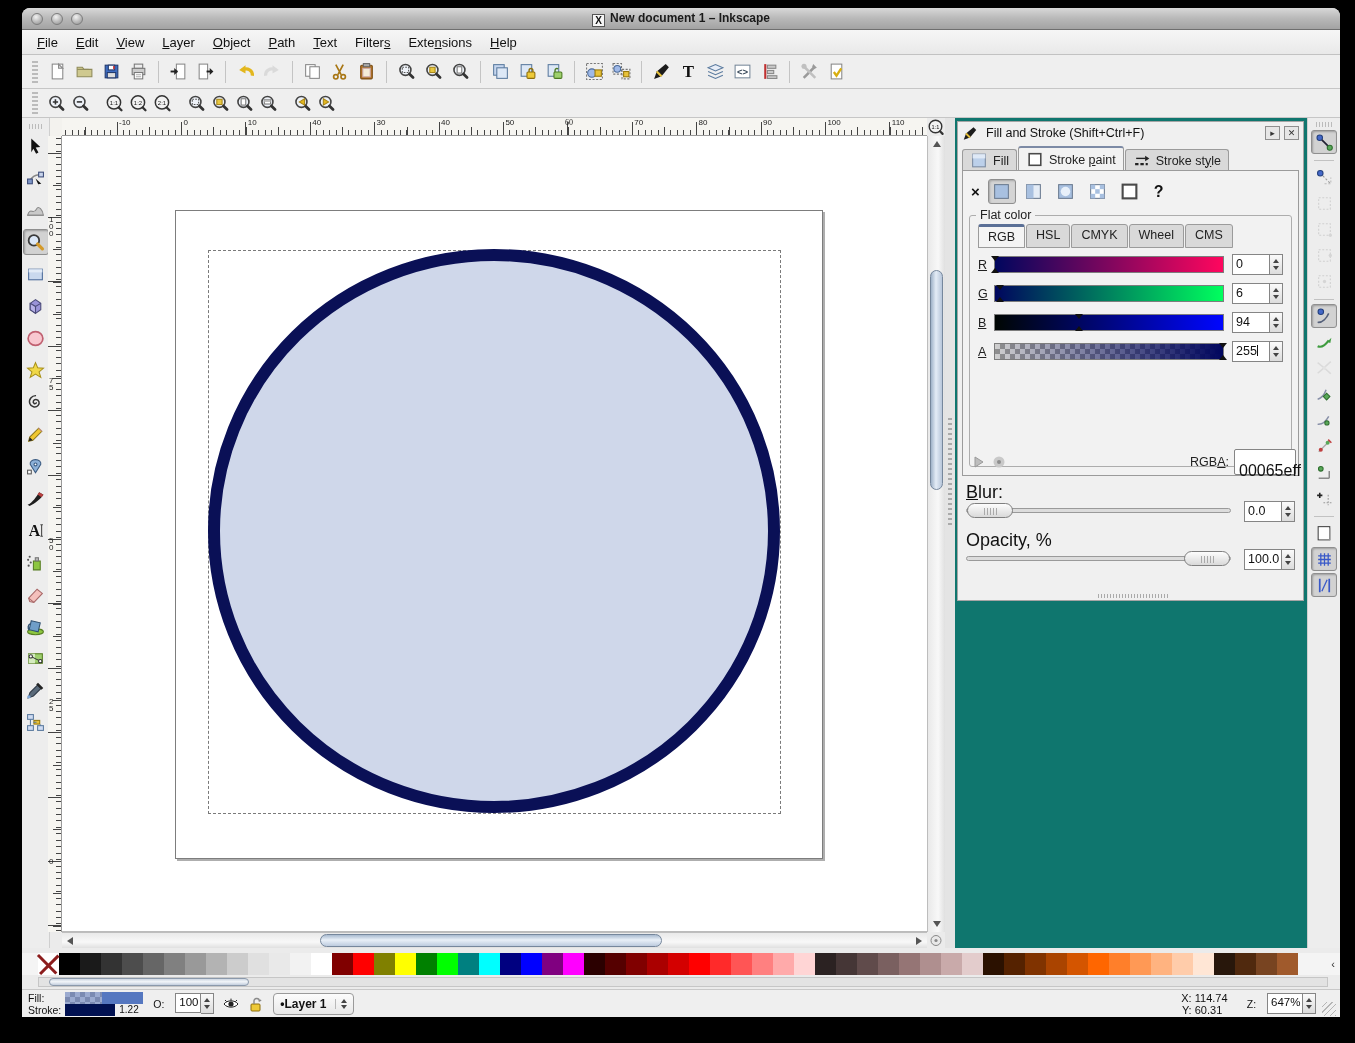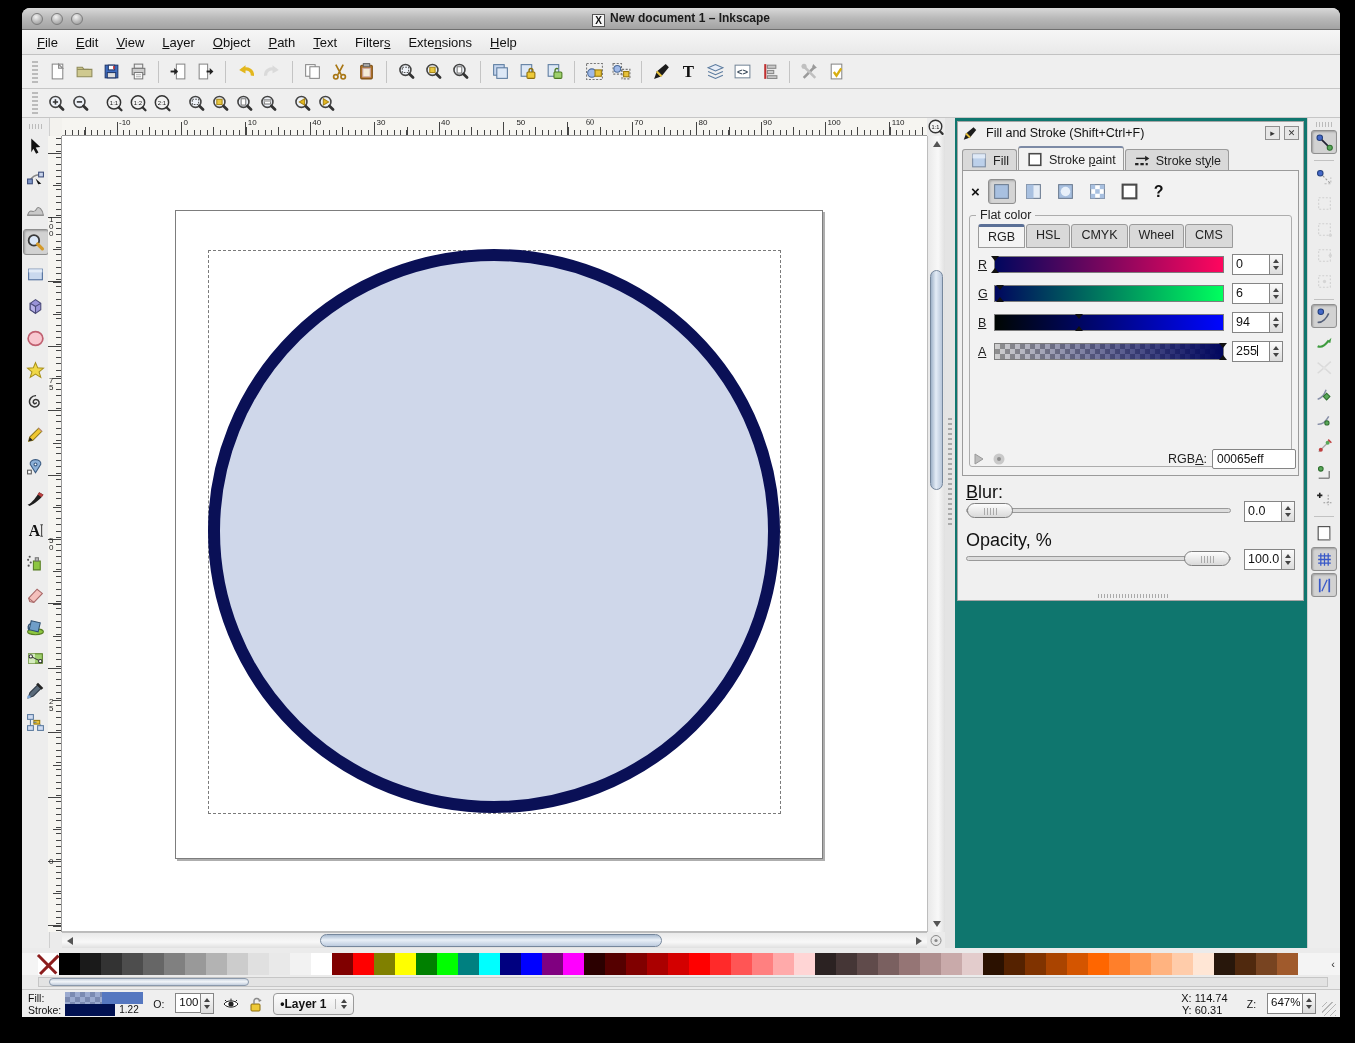--- a/index.html
+++ b/index.html
@@ -128,21 +128,21 @@
   .spin .val { width:38px; height:21px; background:#fff; border:1px solid #858585; font-size:12.5px; padding:2px 3px; color:#111; }
   .caret::after { content:""; display:inline-block; width:1px; height:11px; background:#111; vertical-align:-1px; }
   .spin .arr { width:13px; height:21px; border:1px solid #858585; border-left:none; background:linear-gradient(#fafafa,#dcdcdc);
     display:flex; flex-direction:column; align-items:center; justify-content:space-evenly; }
   .ua { border-left:3px solid transparent; border-right:3px solid transparent; border-bottom:4px solid #444; }
   .da { border-left:3px solid transparent; border-right:3px solid transparent; border-top:4px solid #444; }
 
   #rgba-row { position:absolute; left:8px; top:278px; width:325px; display:flex; align-items:center; }
   .mini-ic { width:16px; height:16px; margin-right:4px; display:flex; align-items:center; justify-content:center; }
   #rgba-label { margin-left:auto; font-size:12.5px; color:#222; }
-  #rgba-entry { width:84px; height:20px; background:#fff; border:1px solid #858585; border-radius:2px; font-size:12px; padding:2px 4px; margin-left:5px; color:#111; }
+  #rgba-entry { width:62px; height:20px; background:#fff; border:1px solid #858585; border-radius:2px; font-size:16px; padding:12px 4px; margin-left:5px; color:#111; }
 
   .pl-label { position:absolute; left:8px; font-size:18px; color:#111; }
   .pslider { position:absolute; left:8px; width:265px; height:15px; }
   .pslider .trough { position:absolute; left:0; top:5px; width:100%; height:5px; border:1px solid #9a9a9a; border-radius:3px; background:#dcdcdc; }
   .pslider .knob { position:absolute; top:0; width:46px; height:15px; border-radius:8px; border:1px solid #7f7f7f;
     background:linear-gradient(#fdfdfd,#d9d9d9); }
   .pslider .knob::after { content:""; position:absolute; left:16px; top:4px; width:14px; height:7px;
     background:repeating-linear-gradient(90deg,#aaa 0 1px,transparent 1px 3px); }
   .pspin { position:absolute; display:flex; }
   #panel-grip { position:absolute; left:140px; bottom:2px; width:70px; height:4px;
@@ -627,22 +627,22 @@
     </div>
 
   <div id="ruler-corner"></div>
   <div id="hruler">
       <span class="hrlabel" style="left: 57px;">-10</span>
       <span class="hrlabel" style="left: 121.4px;">0</span>
       <span class="hrlabel" style="left: 185.8px;">10</span>
       <span class="hrlabel" style="left: 250.2px;">40</span>
       <span class="hrlabel" style="left: 314.6px;">30</span>
       <span class="hrlabel" style="left: 379px;">40</span>
-      <span class="hrlabel" style="left: 443.4px; margin-left: 11px;">50</span>
-      <span class="hrlabel" style="left: 524px; font-family: Liberation Serif, serif;">60</span>
+      <span class="hrlabel" style="left: 443.4px;">50</span>
+      <span class="hrlabel" style="left: 503px; font-family: Liberation Serif, serif;">60</span>
       <span class="hrlabel" style="left: 572.2px;">70</span>
       <span class="hrlabel" style="left: 636.6px;">80</span>
       <span class="hrlabel" style="left: 701px;">90</span>
       <span class="hrlabel" style="left: 765.4px;">100</span>
       <span class="hrlabel" style="left: 829.8px;">110</span>
     </div>
   <div id="vruler">
       <span class="vrlabel" style="top: 80px;">1
 0
 0</span>

